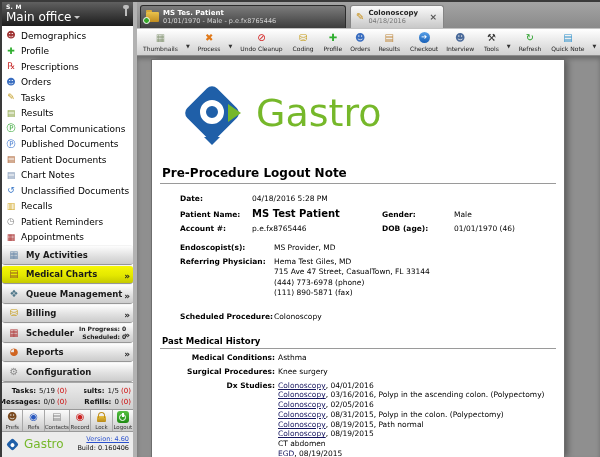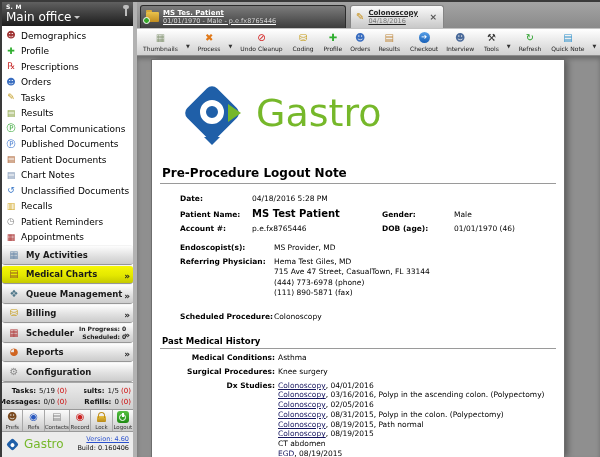--- a/index.html
+++ b/index.html
@@ -55,21 +55,21 @@
   .brand-name { font-size:12px; color:#76b82a; }
   .brand-meta { text-align:right; font-size:6.5px; line-height:1.35; color:#111; }
   .version-link { color:#2a50cc; text-decoration:underline; cursor:pointer; }
 
   
   .main { flex:1; display:flex; flex-direction:column; min-width:0; }
   .tabbar { height:26px; background:linear-gradient(#a4a4a4,#8a8a8a); display:flex; align-items:flex-end; padding:2px 0 0 3px; gap:4px; }
   .tab { height:23px; border-radius:3px 3px 0 0; display:flex; align-items:center; padding:1px 5px; gap:4px; cursor:pointer; }
   .tab.dark { width:206px; background:linear-gradient(#7c7c7c,#3d3d3d); border:1px solid #2c2c2c; border-bottom:none; color:#fff; }
   .tab.light { width:94px; background:linear-gradient(#fafafa,#c8c8c8); border:1px solid #858585; border-bottom:none; color:#222; }
-  .tab-text { display:flex; flex-direction:column; min-width:0;text-decoration:underline; }
+  .tab-text { display:flex; flex-direction:column; min-width:0; }
   .tab-title { font-size:7px; font-weight:bold; line-height:1.3; white-space:nowrap; overflow:hidden; }
   .tab-sub { font-size:6.5px; line-height:1.2; white-space:nowrap; overflow:hidden; }
   .tab.dark .tab-sub { color:#d6d6d6; }
   .tab.light .tab-sub { color:#767676; }
   .folder-shape { width:13px; height:10px; background:linear-gradient(#e9c24c,#c08c20); border-radius:1px; position:relative; flex:none; }
   .folder-shape::before { content:""; position:absolute; top:-2px; left:0; width:6px; height:2px; background:#d8a838; border-radius:1px 1px 0 0; }
   .folder-shape::after { content:""; position:absolute; bottom:-2px; left:-3px; width:5px; height:5px; background:#35a82a; border:1px solid #fff; border-radius:50%; }
   .pencil-glyph { font-size:10px; color:#c89018; line-height:1; flex:none; }
   .tab-close { margin-left:auto; font-size:9px; color:#555; font-weight:bold; line-height:1; padding:0 1px; cursor:pointer; }
 

